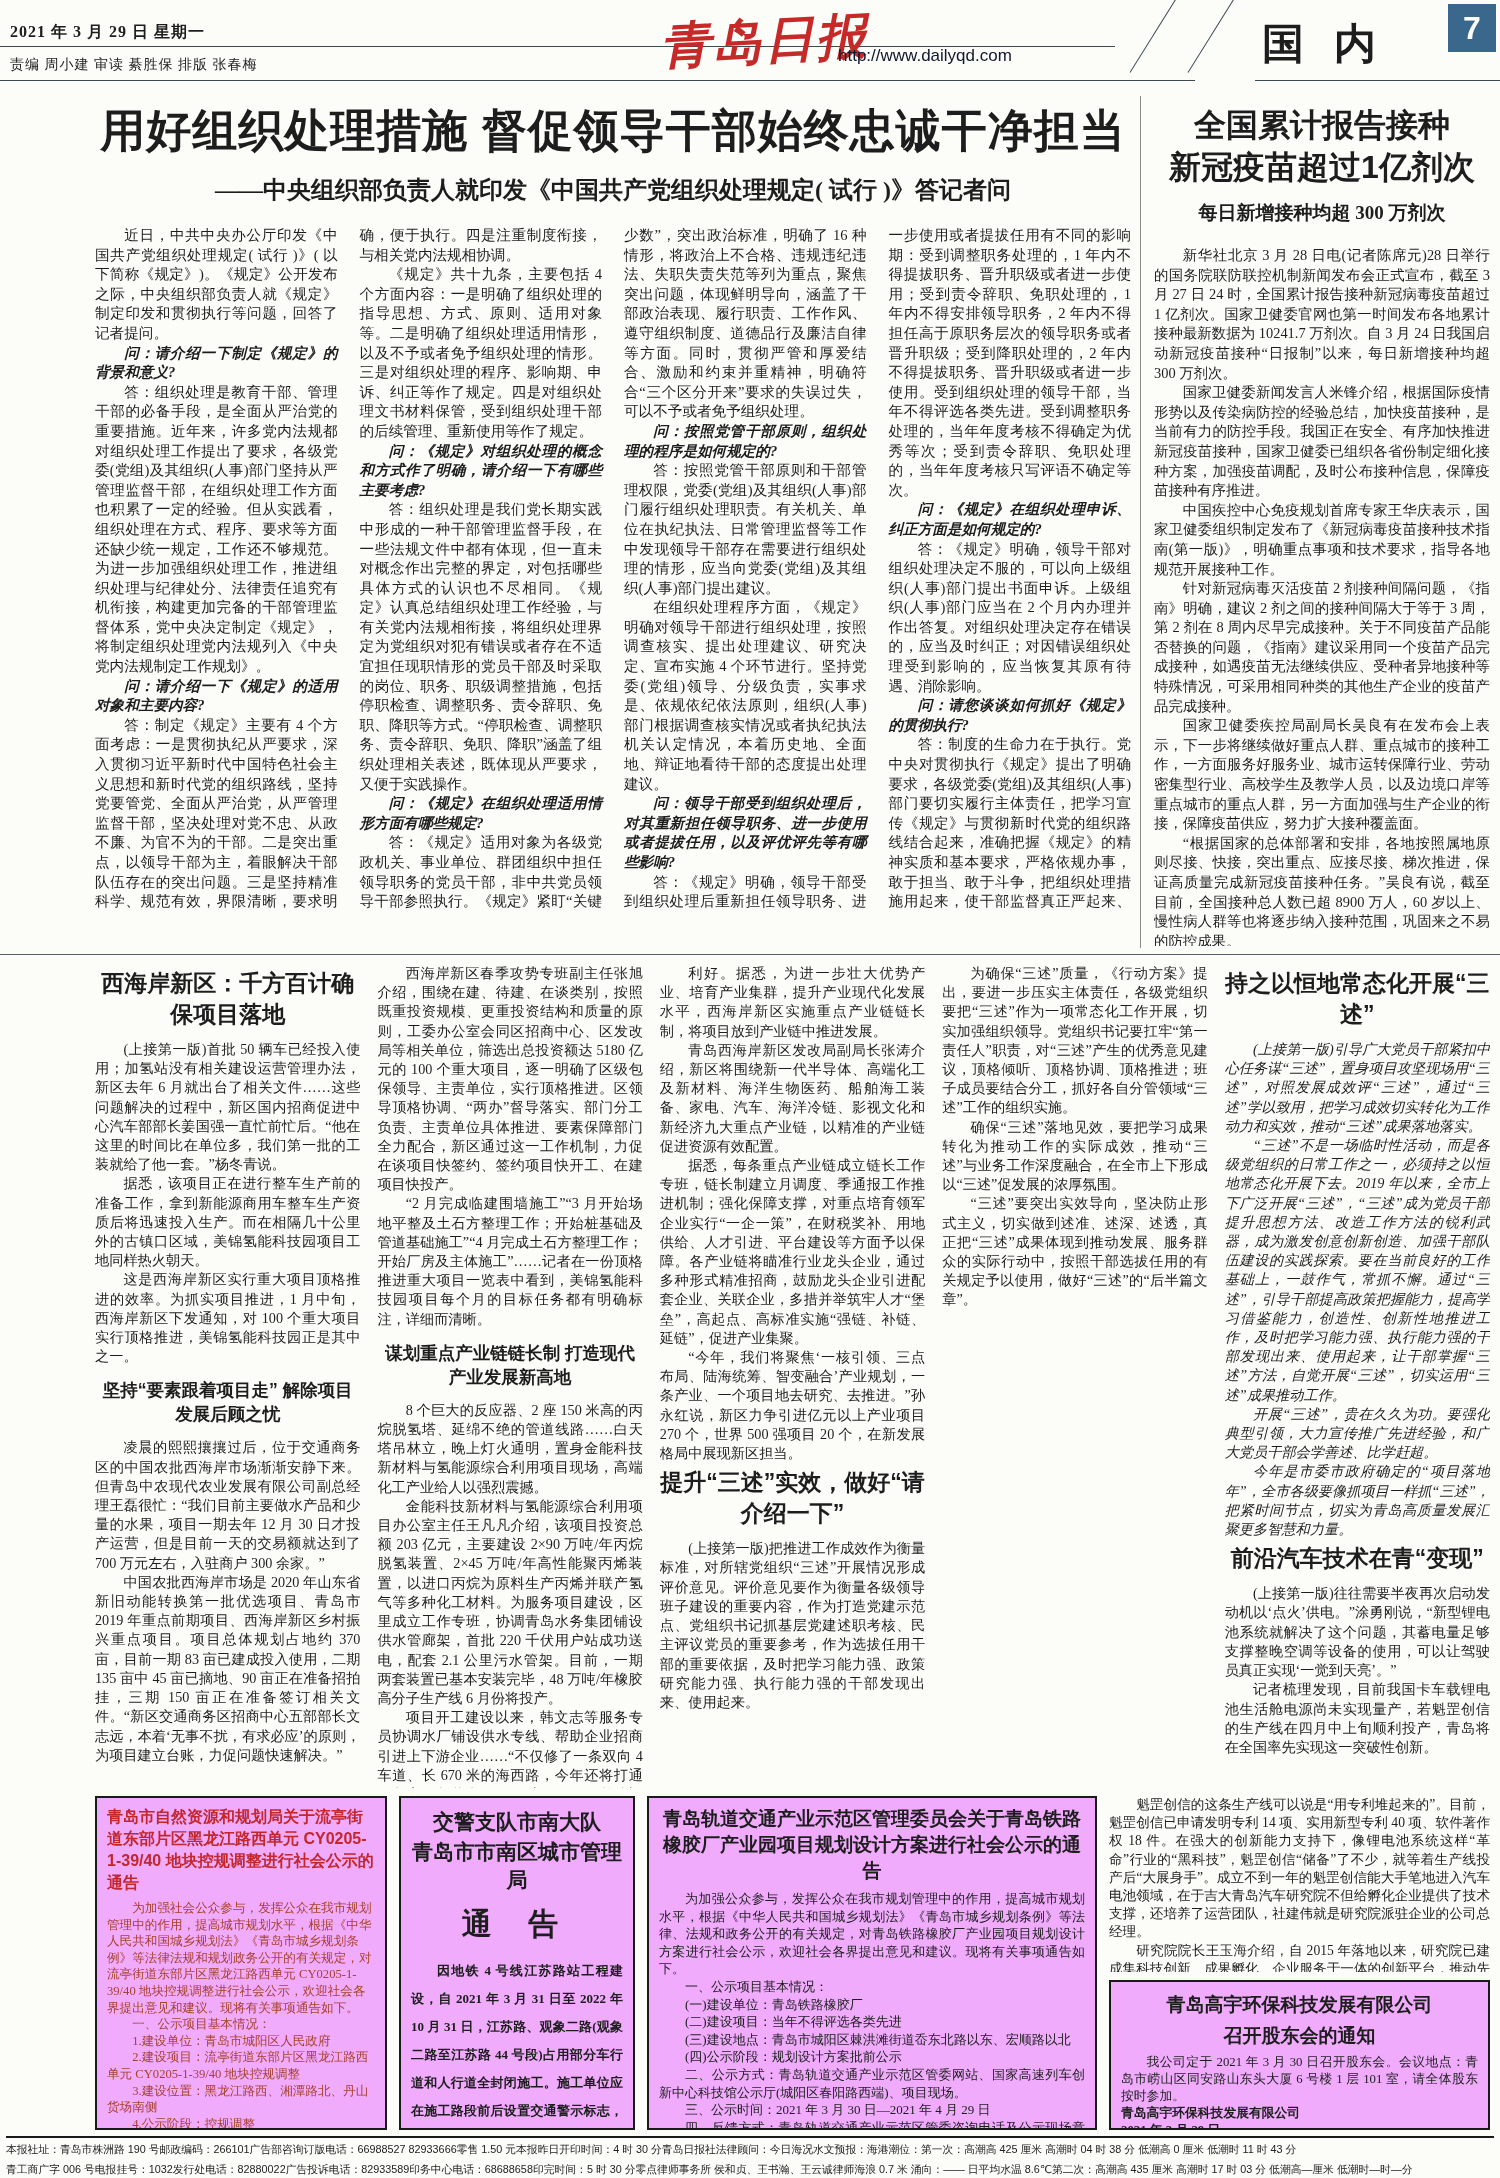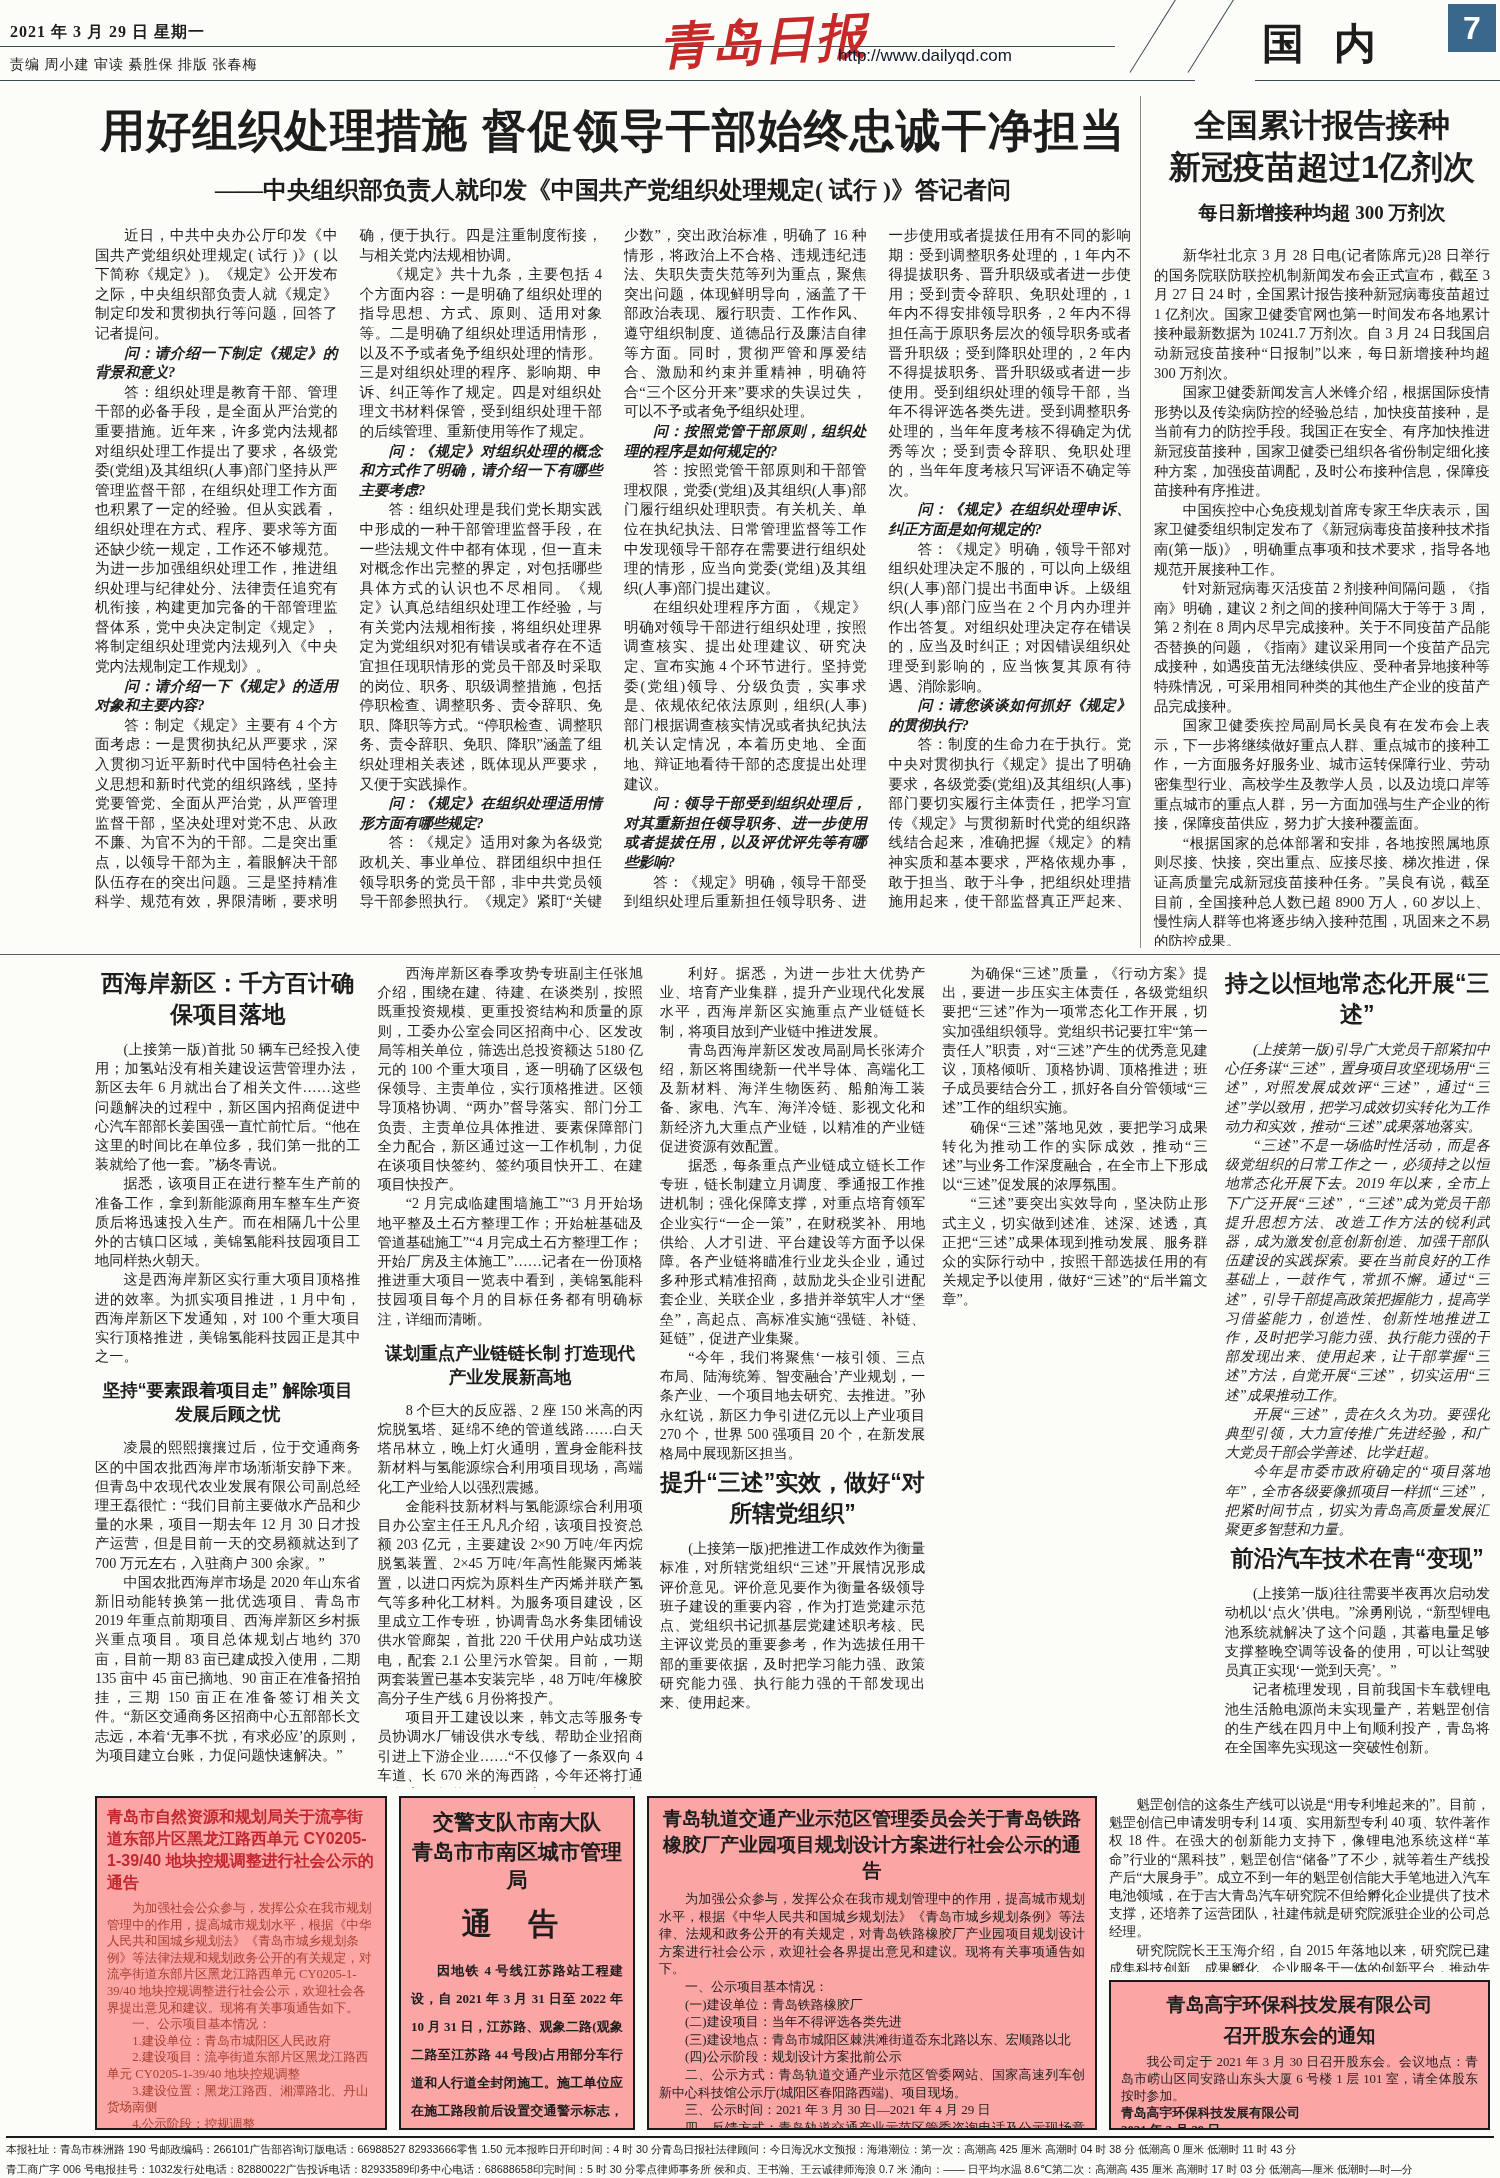--- a/index.html
+++ b/index.html
@@ -41,21 +41,21 @@
   .hrule{position:absolute;left:0;top:954px;width:1500px;height:1px;background:#55606a;}
   
   .band2{position:absolute;left:95px;top:964px;width:1395px;height:824px;display:flex;gap:17px;}
   .b2col{flex:1;overflow:hidden;font-size:14.2px;line-height:19.2px;text-align:justify;}
   .colhead{text-align:center;font-weight:900;font-size:23px;line-height:31px;margin:4px 0 10px;text-indent:0;
            font-family:"Liberation Sans","DejaVu Sans",sans-serif;}
   .subhead{text-align:center;font-weight:bold;font-size:17.5px;line-height:24px;margin:12px 0;text-indent:0;
            font-family:"Liberation Sans","DejaVu Sans",sans-serif;}
   
   .bottom{position:absolute;left:95px;top:1796px;width:1395px;height:334px;display:flex;gap:12px;}
-  .notice{border:2px solid #1a1a1a;padding:8px 10px;box-sizing:border-box;overflow:hidden;background:#fca5a5;}
+  .notice{border:2px solid #1a1a1a;padding:8px 10px;box-sizing:border-box;overflow:hidden;background:#f0abfc;}
   .box-plan{width:292px;color:#a8402e;}
   .box-plan .n-title{color:#c1272d;font-weight:900;font-size:16px;line-height:22px;text-align:left;margin:0 0 6px;
                      font-family:"Liberation Sans",sans-serif;}
   .box-plan .n-body p{font-size:12.6px;line-height:16.6px;}
   .box-traffic{width:236px;}
   .box-traffic .t1{text-align:center;font-size:21px;font-weight:900;margin:2px 0;font-family:"Liberation Sans",sans-serif;}
   .box-traffic .t2{text-align:center;font-size:30px;font-weight:900;letter-spacing:14px;margin:10px 0 12px;
                    font-family:"Liberation Sans",sans-serif;}
   .box-traffic .n-body p{font-size:13px;line-height:28px;text-align:justify;font-weight:bold;}
   .box-traffic .b{font-weight:bold;}
@@ -152,21 +152,21 @@
         <p class="subhead">谋划重点产业链链长制 打造现代产业发展新高地</p>
         <p class="para">8 个巨大的反应器、2 座 150 米高的丙烷脱氢塔、延绵不绝的管道线路……白天塔吊林立，晚上灯火通明，置身金能科技新材料与氢能源综合利用项目现场，高端化工产业给人以强烈震撼。</p>
         <p class="para">金能科技新材料与氢能源综合利用项目办公室主任王凡凡介绍，该项目投资总额 203 亿元，主要建设 2×90 万吨/年丙烷脱氢装置、2×45 万吨/年高性能聚丙烯装置，以进口丙烷为原料生产丙烯并联产氢气等多种化工材料。为服务项目建设，区里成立工作专班，协调青岛水务集团铺设供水管廊架，首批 220 千伏用户站成功送电，配套 2.1 公里污水管架。目前，一期两套装置已基本安装完毕，48 万吨/年橡胶高分子生产线 6 月份将投产。</p>
         <p class="para">项目开工建设以来，韩文志等服务专员协调水厂铺设供水专线、帮助企业招商引进上下游企业……“不仅修了一条双向 4 车道、长 670 米的海西路，今年还将打通一条东西向道路。”王鹏表示，项目整体运营后将达到年交易量 300 万吨、年交易额 200 亿元，他对未来发展充满信心。</p>
       </div>
     <div class="b2col">
         <p class="para">利好。据悉，为进一步壮大优势产业、培育产业集群，提升产业现代化发展水平，西海岸新区实施重点产业链链长制，将项目放到产业链中推进发展。</p>
         <p class="para">青岛西海岸新区发改局副局长张涛介绍，新区将围绕新一代半导体、高端化工及新材料、海洋生物医药、船舶海工装备、家电、汽车、海洋冷链、影视文化和新经济九大重点产业链，以精准的产业链促进资源有效配置。</p>
         <p class="para">据悉，每条重点产业链成立链长工作专班，链长制建立月调度、季通报工作推进机制；强化保障支撑，对重点培育领军企业实行“一企一策”，在财税奖补、用地供给、人才引进、平台建设等方面予以保障。各产业链将瞄准行业龙头企业，通过多种形式精准招商，鼓励龙头企业引进配套企业、关联企业，多措并举筑牢人才“堡垒”，高起点、高标准实施“强链、补链、延链”，促进产业集聚。</p>
         <p class="para">“今年，我们将聚焦‘一核引领、三点布局、陆海统筹、智变融合’产业规划，一条产业、一个项目地去研究、去推进。”孙永红说，新区力争引进亿元以上产业项目 270 个，世界 500 强项目 20 个，在新发展格局中展现新区担当。</p>
-        <p class="colhead">提升“三述”实效，做好“对所辖党组织”</p>
+        <p class="colhead">提升“三述”实效，做好“请介绍一下”</p>
         <p class="para">(上接第一版)把推进工作成效作为衡量标准，对所辖党组织“三述”开展情况形成评价意见。评价意见要作为衡量各级领导班子建设的重要内容，作为打造党建示范点、党组织书记抓基层党建述职考核、民主评议党员的重要参考，作为选拔任用干部的重要依据，及时把学习能力强、政策研究能力强、执行能力强的干部发现出来、使用起来。</p>
       </div>
     <div class="b2col">
         <p class="para">为确保“三述”质量，《行动方案》提出，要进一步压实主体责任，各级党组织要把“三述”作为一项常态化工作开展，切实加强组织领导。党组织书记要扛牢“第一责任人”职责，对“三述”产生的优秀意见建议，顶格倾听、顶格协调、顶格推进；班子成员要结合分工，抓好各自分管领域“三述”工作的组织实施。</p>
         <p class="para">确保“三述”落地见效，要把学习成果转化为推动工作的实际成效，推动“三述”与业务工作深度融合，在全市上下形成以“三述”促发展的浓厚氛围。</p>
         <p class="para">“三述”要突出实效导向，坚决防止形式主义，切实做到述准、述深、述透，真正把“三述”成果体现到推动发展、服务群众的实际行动中，按照干部选拔任用的有关规定予以使用，做好“三述”的“后半篇文章”。</p>
       </div>
     <div class="b2col">
         <p class="colhead">持之以恒地常态化开展“三述”</p>
         <p class="para kai">(上接第一版)引导广大党员干部紧扣中心任务谋“三述”，置身项目攻坚现场用“三述”，对照发展成效评“三述”，通过“三述”学以致用，把学习成效切实转化为工作动力和实效，推动“三述”成果落地落实。</p>

